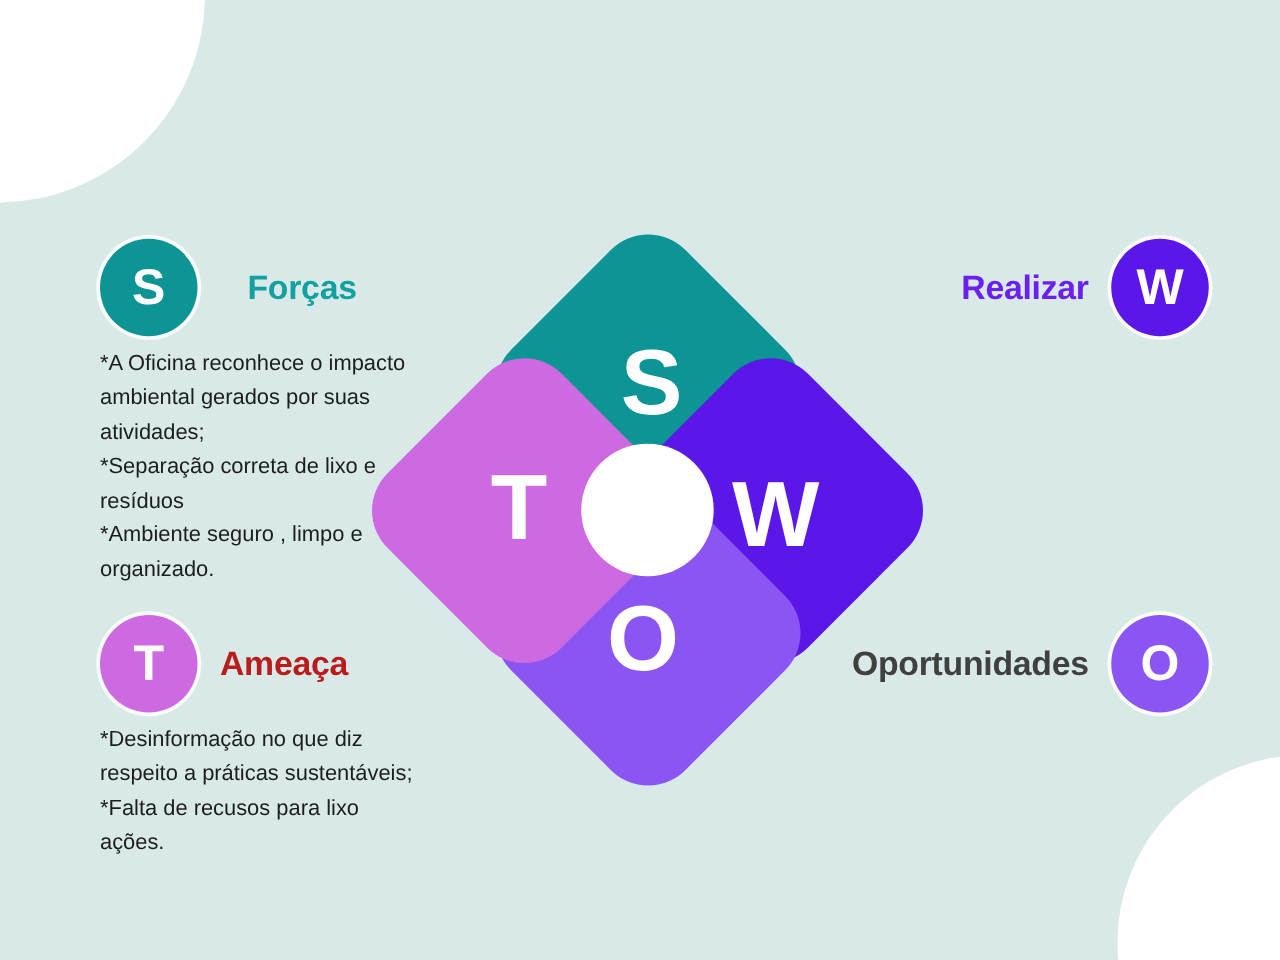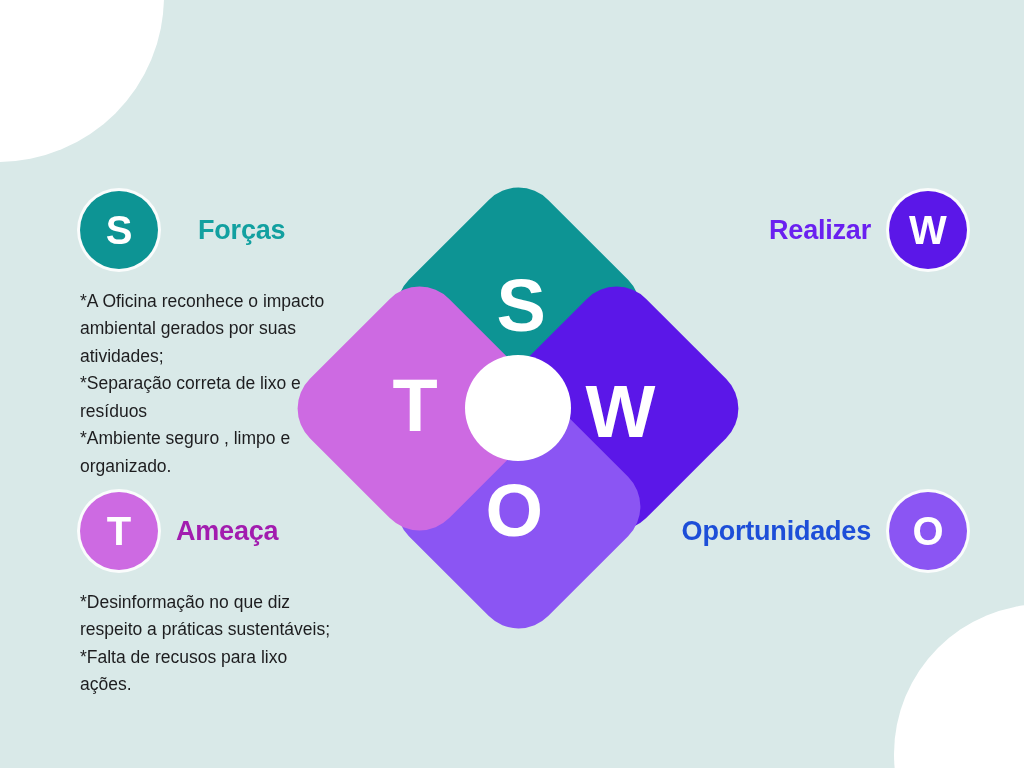--- a/index.html
+++ b/index.html
@@ -52,21 +52,21 @@
   }
 
   .q-title {
     font-size:27px;
     font-weight:bold;
     letter-spacing:-0.2px;
     white-space:nowrap;
   }
 
   .q-body {
-    margin-top:19px;
+    margin-top:8px;
     font-size:17.5px;
     line-height:1.57;
     color:#1d1d1f;
     white-space:pre-line;
   }
 
   
   #quad-strengths     { left:80px;  top:191px; width:258px; }
   #quad-weaknesses    { left:691px; top:191px; width:276px; text-align:left; }
   #quad-weaknesses .q-head { justify-content:flex-start; }
@@ -159,26 +159,26 @@
     </div>
     <div class="q-title" style="color: rgb(106, 32, 240);">Realizar</div>
   </div>
 </div>
 
 <div class="quadrant" id="quad-threats">
   <div class="q-head">
     <div class="badge" style="background: rgb(205, 106, 226);">
       <span>T</span>
     </div>
-    <div class="q-title" style="color: #a21caf;">Ameaça</div>
+    <div class="q-title" style="color: #b91c1c;">Ameaça</div>
   </div>
   <div class="q-body">*Desinformação no que diz respeito a práticas sustentáveis;
 *Falta de recusos para lixo ações.</div>
 </div>
 
 <div class="quadrant" id="quad-opportunities">
   <div class="q-head right">
     <div class="badge" style="background: rgb(139, 85, 243);">
       <span>O</span>
     </div>
-    <div class="q-title" style="color: #1d4ed8;">Oportunidades</div>
+    <div class="q-title" style="color: #404040;">Oportunidades</div>
   </div>
 </div>
 
 </body></html>

